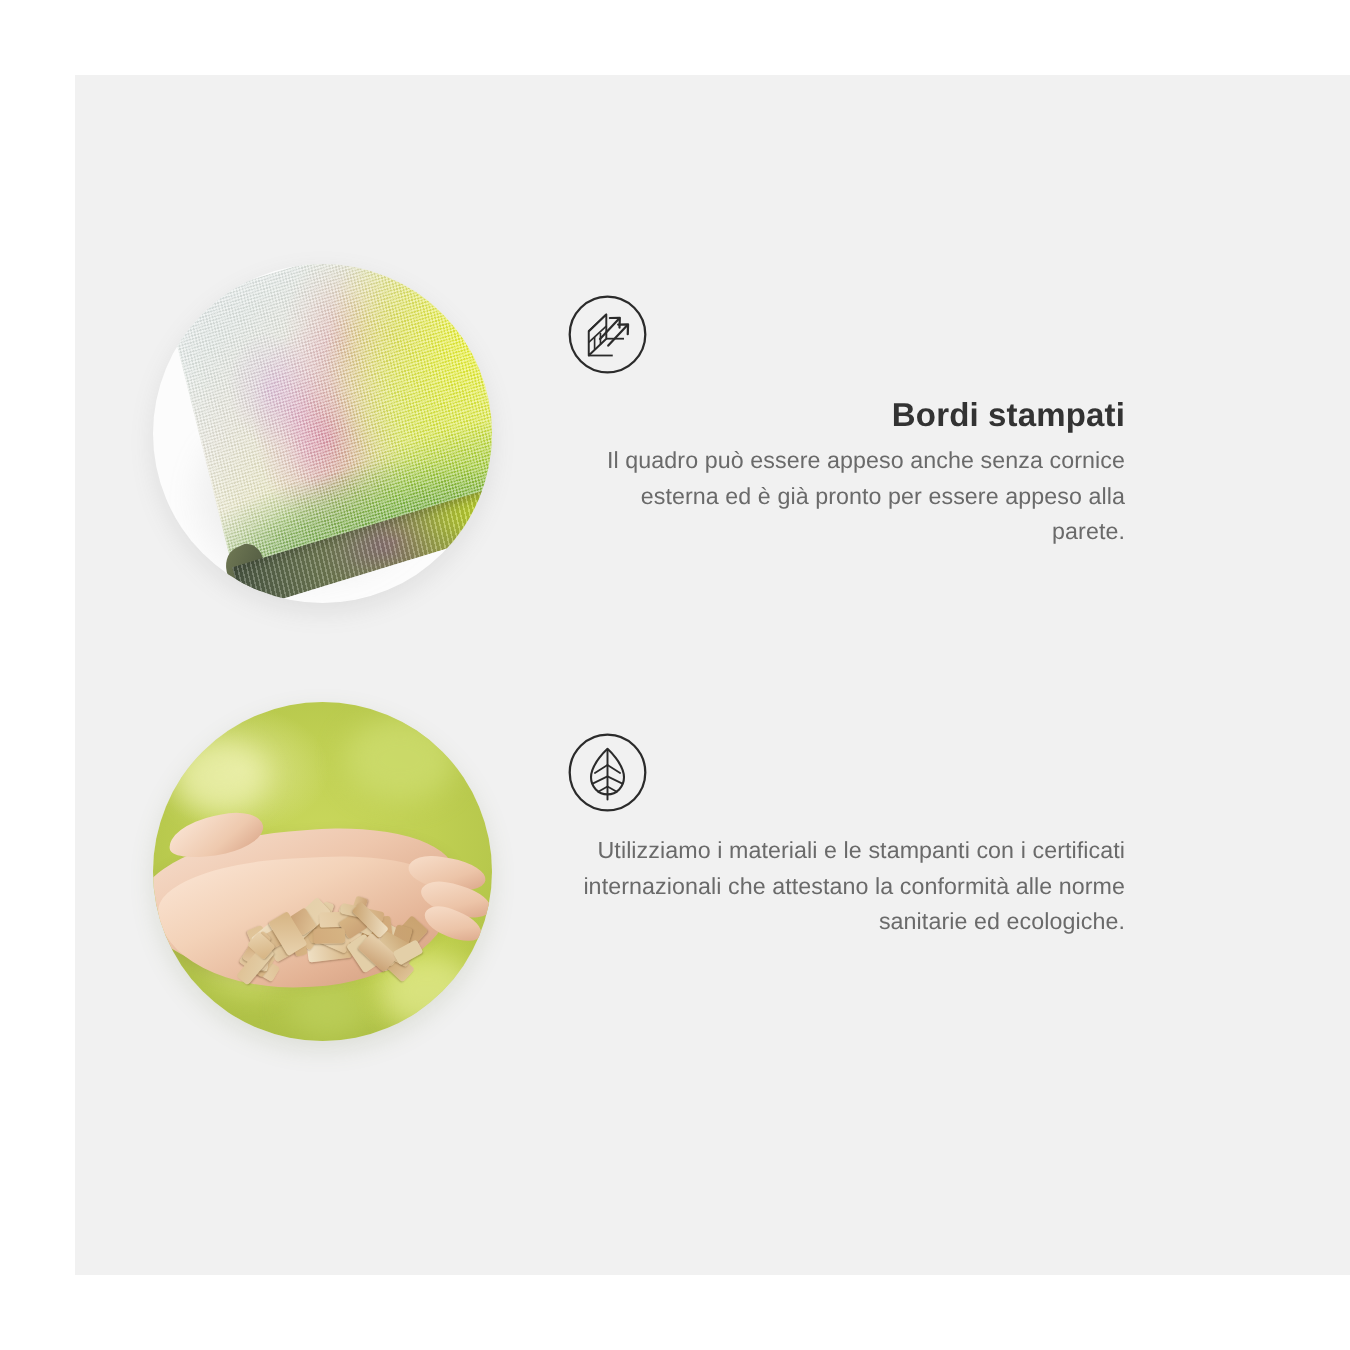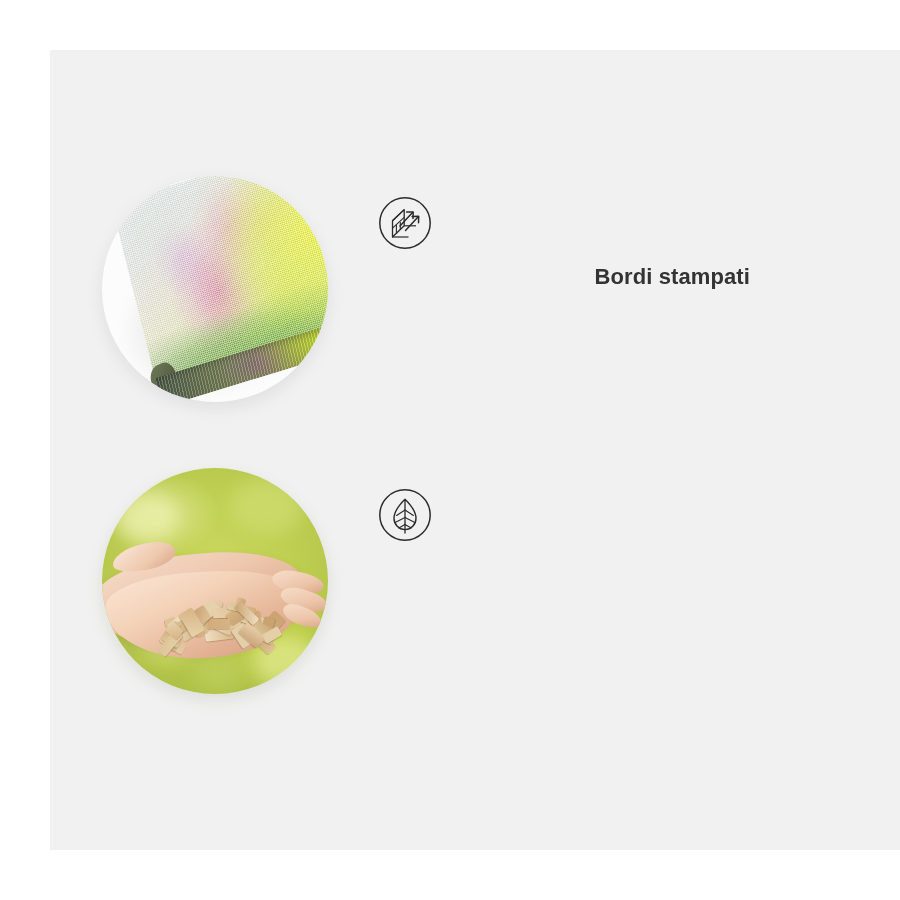--- a/index.html
+++ b/index.html
@@ -289,20 +289,21 @@
             <path d="M26.2 29.8 L38.0 29.8" stroke="#2b2b2b" stroke-width="1.2"></path>
             <path d="M14.5 41.0 L30.5 41.0" stroke="#2b2b2b" stroke-width="1.2"></path>
 
             <path d="M22.0 30.0 L34.5 16.6" stroke="#2b2b2b" stroke-width="1.5" stroke-linecap="round"></path>
             <path d="M28.6 16.0 L35.2 15.9 L35.0 22.4" stroke="#2b2b2b" stroke-width="1.5" stroke-linecap="round" stroke-linejoin="round" fill="none"></path>
             <path d="M27.5 34.4 L40.0 21.0" stroke="#2b2b2b" stroke-width="1.5" stroke-linecap="round"></path>
             <path d="M34.1 20.4 L40.7 20.3 L40.5 26.8" stroke="#2b2b2b" stroke-width="1.5" stroke-linecap="round" stroke-linejoin="round" fill="none"></path>
           </svg>
         </div>
         <h2 class="feature-title">Bordi stampati</h2>
+        <p class="feature-desc">Il quadro può essere appeso anche senza cornice esterna ed è già pronto per essere appeso alla parete.</p>
       </div>
     </div>
 
     <div class="feature feature-2">
 
       <div class="media">
         <div class="media-circle eco-circle">
           <div class="bokeh b1"></div>
           <div class="bokeh b2"></div>
           <div class="bokeh b3"></div>
@@ -375,17 +376,18 @@
             <path d="M27 11.2 C27 11.2 16.0 21.2 16.0 30.2 C16.0 36.6 20.9 41.6 27 41.6 C33.1 41.6 38.0 36.6 38.0 30.2 C38.0 21.2 27 11.2 27 11.2 Z" stroke="#2b2b2b" stroke-width="1.4" fill="none" stroke-linejoin="round"></path>
             <path d="M27 12.6 L27 45.0" stroke="#2b2b2b" stroke-width="1.3" stroke-linecap="round"></path>
             <path d="M27 22.0 L18.6 27.4" stroke="#2b2b2b" stroke-width="1.15" stroke-linecap="round"></path>
             <path d="M27 22.0 L35.4 27.4" stroke="#2b2b2b" stroke-width="1.15" stroke-linecap="round"></path>
             <path d="M27 29.6 L17.1 34.4" stroke="#2b2b2b" stroke-width="1.15" stroke-linecap="round"></path>
             <path d="M27 29.6 L36.9 34.4" stroke="#2b2b2b" stroke-width="1.15" stroke-linecap="round"></path>
             <path d="M27 36.4 L20.8 39.9" stroke="#2b2b2b" stroke-width="1.15" stroke-linecap="round"></path>
             <path d="M27 36.4 L33.2 39.9" stroke="#2b2b2b" stroke-width="1.15" stroke-linecap="round"></path>
           </svg>
         </div>
+        <p class="feature-desc">Utilizziamo i materiali e le stampanti con i certificati internazionali che attestano la conformità alle norme sanitarie ed ecologiche.</p>
       </div>
     </div>
 
   </div>
 </div>
 
 </body></html>

